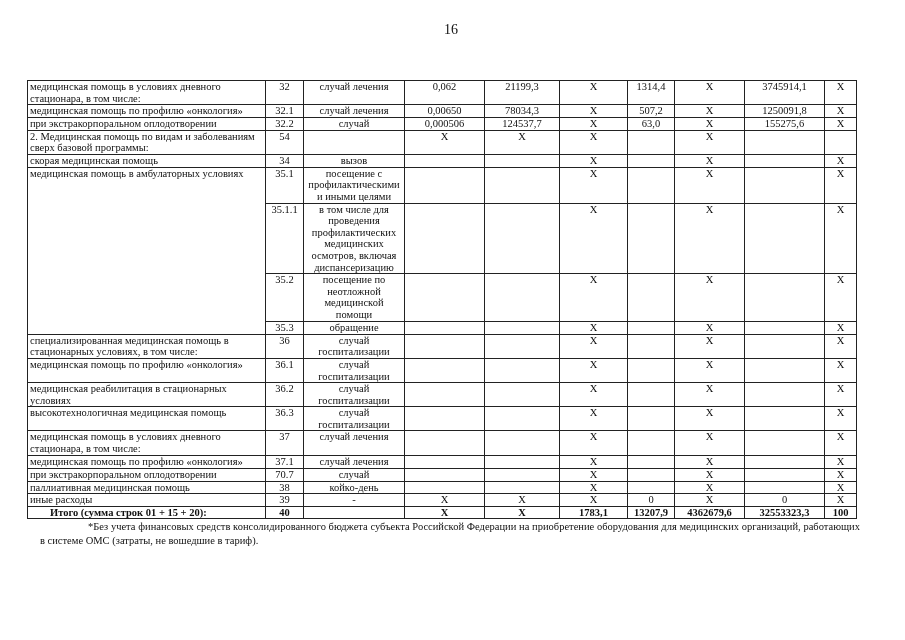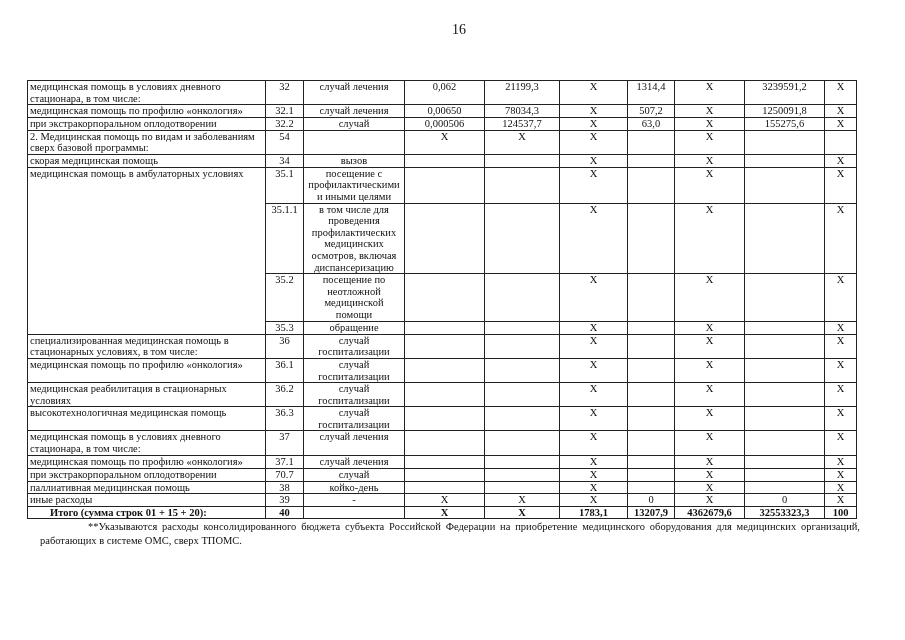--- a/index.html
+++ b/index.html
@@ -1,18 +1,18 @@
 <!DOCTYPE html>
 <html><head>
 <meta charset="utf-8">
 <style>
   html, body { margin: 0; padding: 0; background: #fff; }
   body { width: 905px; height: 640px; position: relative; overflow: hidden;
          font-family: "Liberation Serif", "DejaVu Serif", serif; color: #111; }
-  .page-number { position: absolute; left: 444px; top: 22px; font-size: 14px; margin-left: 8px; }
+  .page-number { position: absolute; left: 444px; top: 22px; font-size: 14px; }
   table.main { position: absolute; left: 27px; top: 80px; border-collapse: collapse;
                table-layout: fixed; width: 829px; font-size: 10.5px; line-height: 11.6px; }
   table.main td { border: 1px solid #222; padding: 0 2px; vertical-align: top; overflow: hidden; }
   td.label { text-align: left; }
   td.c { text-align: center; }
   tr.total td { font-weight: bold; }
   tr.total td.label { padding-left: 22px; font-family: Liberation Serif, serif; }
   .footnotes { position: absolute; left: 40px; top: 520px; width: 820px; font-size: 10.5px; line-height: 13.7px; }
   .footnotes p { margin: 0; text-indent: 48px; text-align: justify; }
 </style>
@@ -37,21 +37,21 @@
   <tbody id="tbody">
       <tr style="height: 23px;">
         <td class="label">медицинская помощь в условиях дневного стационара, в том числе:</td>
         <td class="c">32</td>
         <td class="c">случай лечения</td>
         <td class="c">0,062</td>
         <td class="c">21199,3</td>
         <td class="c">X</td>
         <td class="c">1314,4</td>
         <td class="c">X</td>
-        <td class="c">3239591,2</td>
+        <td class="c">3745914,1</td>
         <td class="c">X</td>
       </tr>
       <tr style="height: 12px;">
         <td class="label">медицинская помощь по профилю «онкология»</td>
         <td class="c">32.1</td>
         <td class="c">случай лечения</td>
         <td class="c">0,00650</td>
         <td class="c">78034,3</td>
         <td class="c">X</td>
         <td class="c">507,2</td>
@@ -257,14 +257,14 @@
         <td class="c">1783,1</td>
         <td class="c">13207,9</td>
         <td class="c">4362679,6</td>
         <td class="c">32553323,3</td>
         <td class="c">100</td>
       </tr>
     </tbody>
 </table>
 
 <div class="footnotes">
-  <p>**Указываются расходы консолидированного бюджета субъекта Российской Федерации на приобретение медицинского оборудования для медицинских организаций, работающих в системе ОМС, сверх ТПОМС.</p>
+  <p>*Без учета финансовых средств консолидированного бюджета субъекта Российской Федерации на приобретение оборудования для медицинских организаций, работающих в системе ОМС (затраты, не вошедшие в тариф).</p>
 </div>
 
 </body></html>

